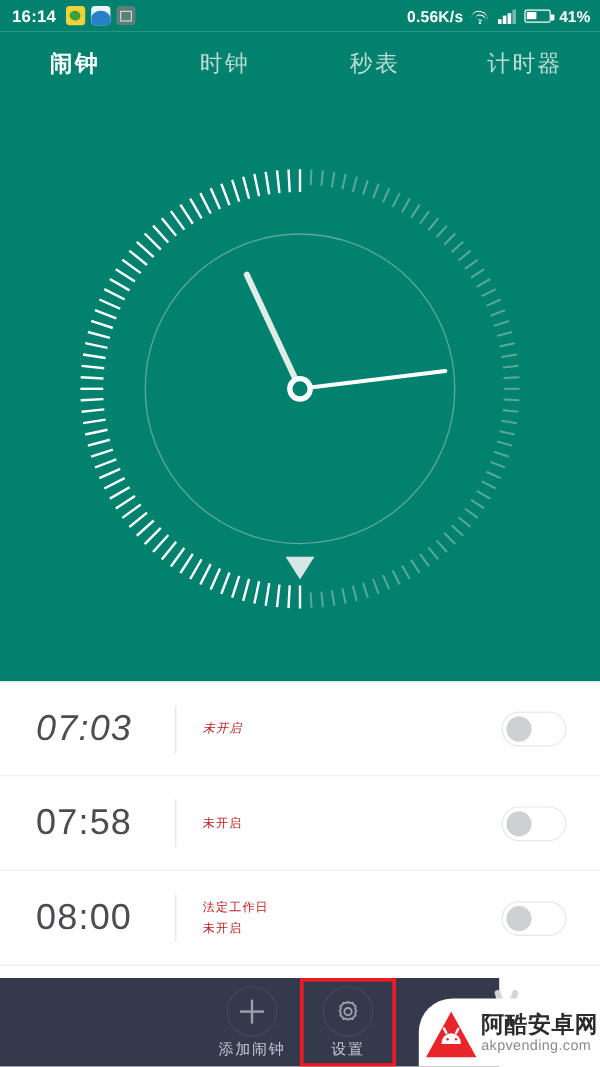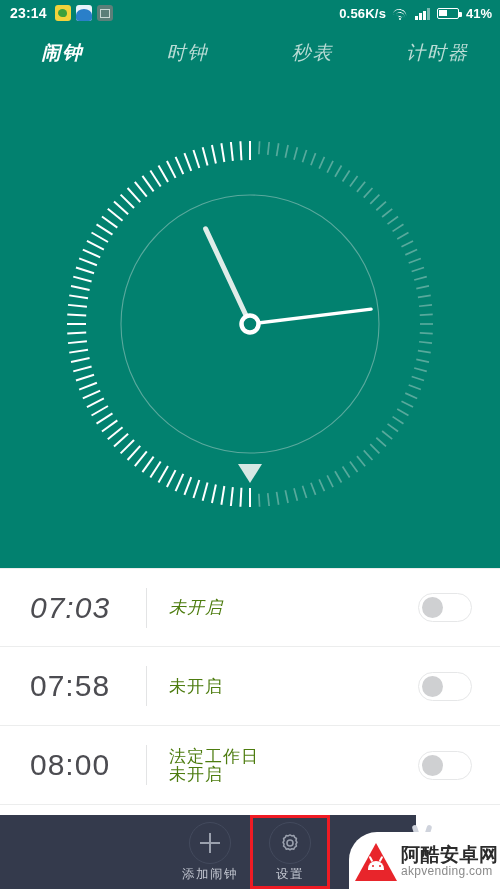--- a/index.html
+++ b/index.html
@@ -97,21 +97,20 @@
   #tabs {
     position:absolute; top:0; left:0; width:500px; height:54px;
     display:flex; align-items:center;
   }
   .tab {
     flex:1; text-align:center;
     font-size:19px; color:#b9dcd5;
     letter-spacing:2px;
     cursor:pointer;
     user-select:none;
-    font-style:italic;
   }
   .tab.active { color:#ffffff; font-weight:bold; }
 
   #clock-wrap {
     position:absolute; top:54px; left:0; width:500px; height:488px;
   }
   #clock { position:absolute; left:50%; top:50%; transform:translate(-50%,-50%); }
 
   
   #alarm-list {
@@ -135,21 +134,21 @@
     width:110px;
   }
   .alarm-sep {
     width:1px; height:40px; background:#e3e4e5; margin:0 22px 0 6px;
   }
   .alarm-meta {
     display:flex; flex-direction:column; justify-content:center;
     gap:3px;
   }
   .alarm-label, .alarm-state {
-    font-size:17px; color:#4d7c0f; letter-spacing:1px; line-height:15px;
+    font-size:10px; color:#b91c1c; letter-spacing:1px; line-height:15px;
   }
   .toggle {
     margin-left:auto;
     width:54px; height:29px; border-radius:15px;
     background:#ffffff; border:1.4px solid #e6e7e8;
     position:relative; cursor:pointer; flex:none;
   }
   .toggle .knob {
     position:absolute; top:3px; left:3px;
     width:21px; height:21px; border-radius:50%;
@@ -232,21 +231,21 @@
   #wm-ears i { position:absolute; width:5px; height:10px; background:#cfd3dc; border-radius:3px; top:0; }
   #wm-ears i.a{ left:0; transform:rotate(-18deg); }
   #wm-ears i.b{ left:13px; transform:rotate(18deg); }
 </style>
 </head>
 <body>
 
 <div id="screen">
 
   <div id="status-bar">
-    <span class="sb-time">23:14</span>
+    <span class="sb-time">16:14</span>
     <span class="sb-left-icons">
       <span class="sb-icon ic-wechat"></span>
       <span class="sb-icon ic-blue"></span>
       <span class="sb-icon ic-grey"></span>
     </span>
     <span class="sb-right">
       <span class="sb-speed">0.56K/s</span>
       <span class="wifi">
           <i></i>
           <i></i>

